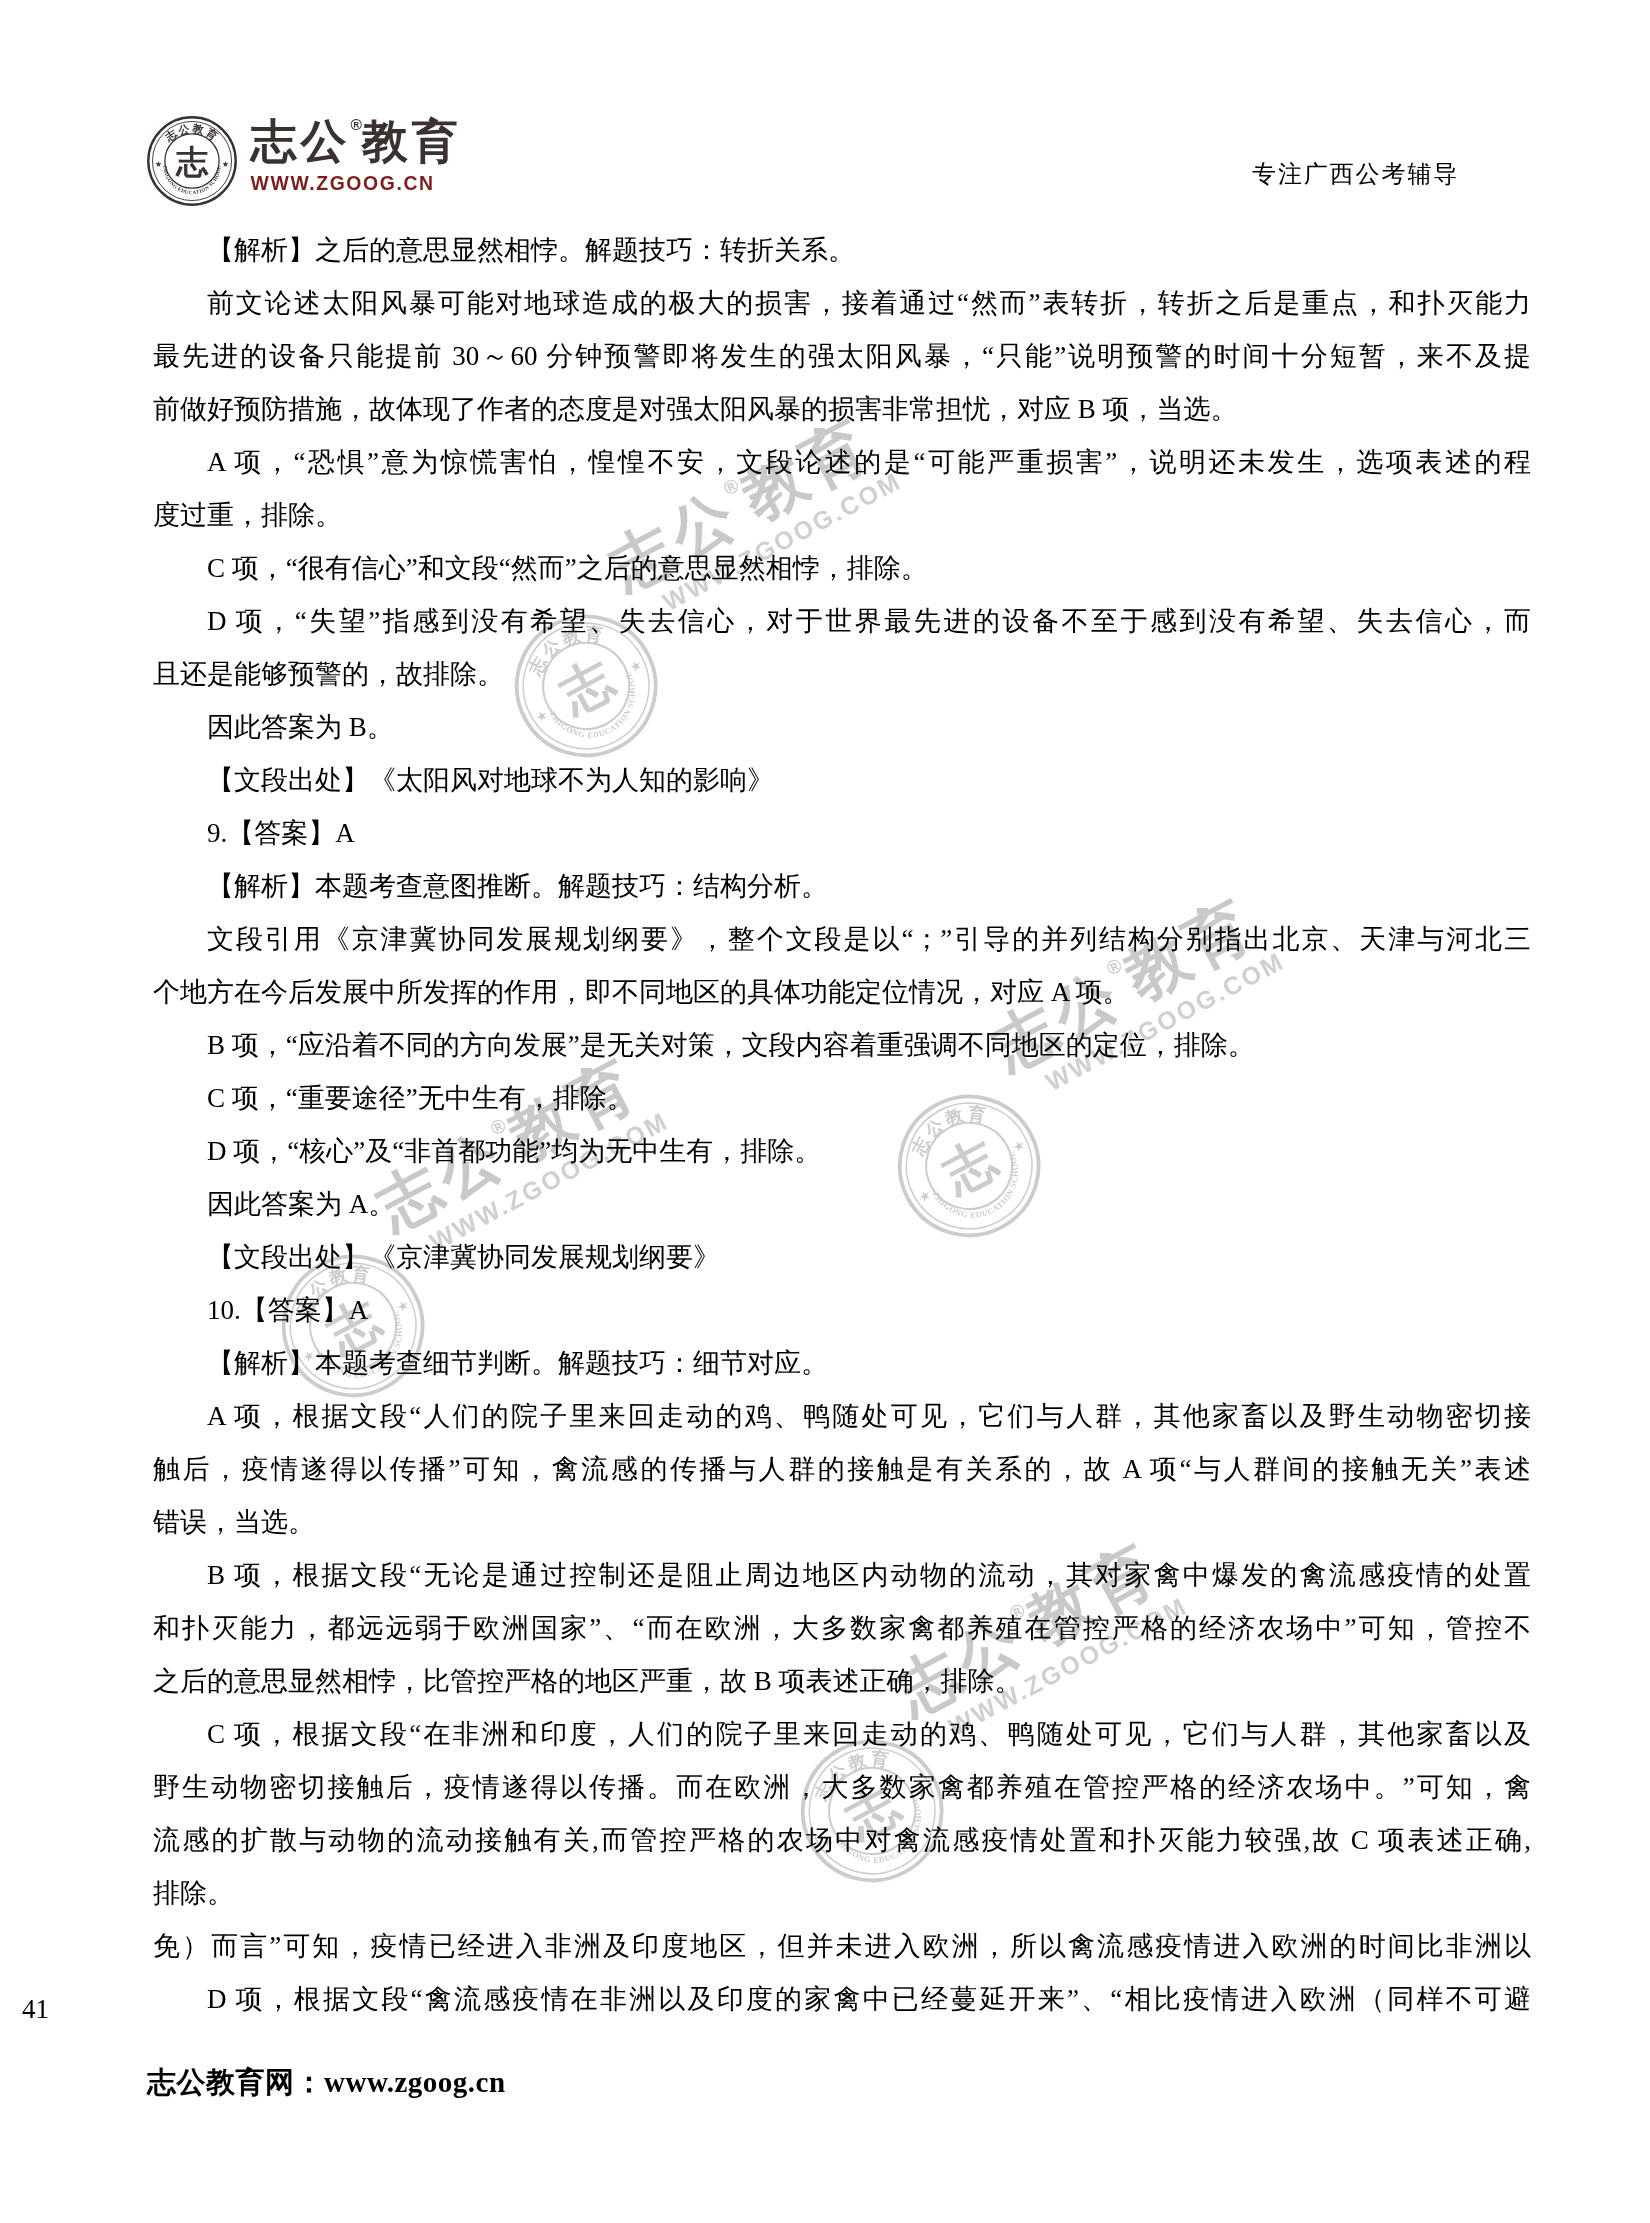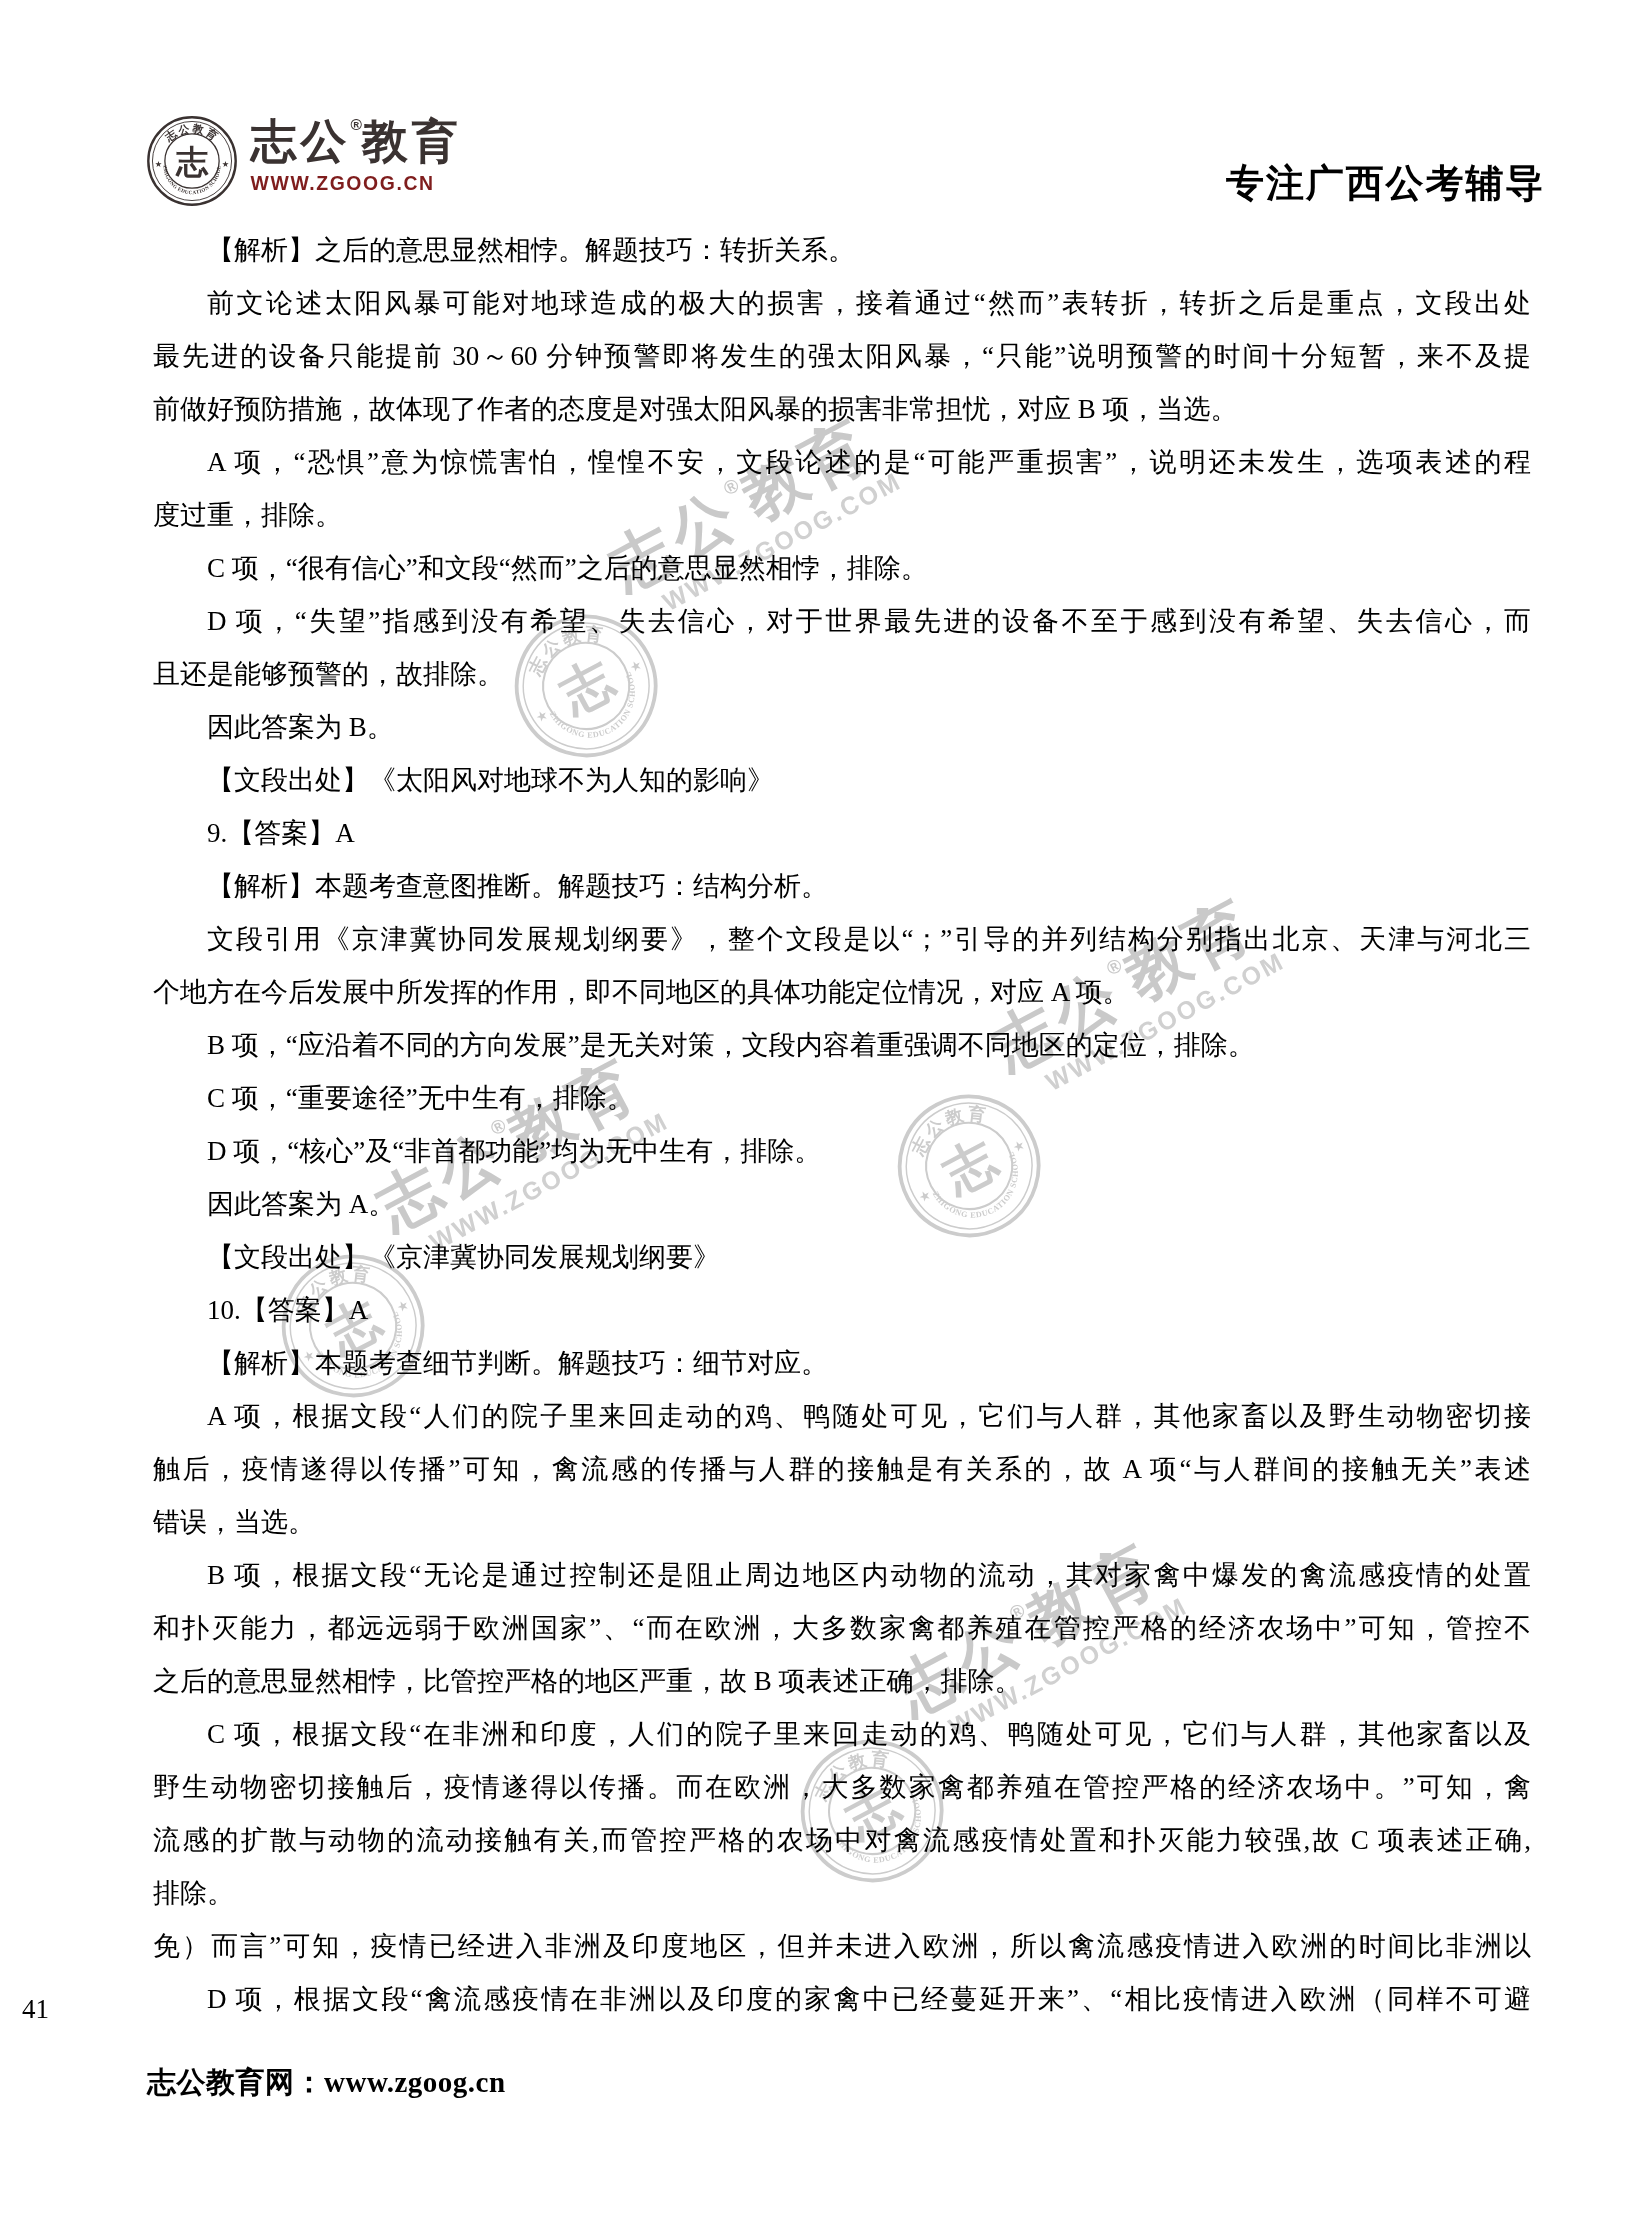--- a/index.html
+++ b/index.html
@@ -10,21 +10,21 @@
   
   .header-logo{position:absolute;left:146px;top:115px;display:flex;align-items:flex-start;z-index:2;}
   .seal{display:block;}
   .seal-dark{color:#3a3231;}
   .brand-col{margin-left:12.6px;padding-top:1.9px;}
   .brand-text{font-family:"Liberation Sans","DejaVu Sans",sans-serif;font-weight:bold;
     font-size:46px;line-height:1.02;letter-spacing:3.9px;color:#3a3231;white-space:nowrap;}
   .brand-text sup{font-size:15.5px;vertical-align:27px;letter-spacing:0;}
   .brand-url{font-family:"Liberation Sans","DejaVu Sans",sans-serif;font-weight:bold;
     font-size:19.4px;letter-spacing:1.6px;color:#7f1d1d;margin-top:6.8px;white-space:nowrap;}
-  .tagline{position:absolute;left:1226px;top:158px;width:281px;font-size:38px;font-weight:bold;
+  .tagline{position:absolute;left:1252px;top:158px;width:281px;font-size:24px;font-weight:normal;
     letter-spacing:1.9px;white-space:nowrap;z-index:2;}
   
   .content{position:absolute;left:153px;top:224px;width:1378px;z-index:1;}
   .line{height:53px;line-height:53px;font-size:27px;overflow:hidden;
     text-align:justify;white-space:normal;}
   .line.indent{text-indent:54px;}
   .line.full{text-align-last:justify;}
   .line.last{text-align-last:left;}
   
   .wm{position:absolute;display:flex;align-items:flex-start;transform:rotate(-28deg);
@@ -165,21 +165,21 @@
       </span>
     <div class="brand-col">
       <div class="brand-text"><span>志公</span><sup>®</sup><span>教育</span></div>
       <div class="brand-url">WWW.ZGOOG.CN</div>
     </div>
   </div>
   <div class="tagline">专注广西公考辅导</div>
 
   <div class="content">
       <div class="line indent last">【解析】之后的意思显然相悖。解题技巧：转折关系。</div>
-      <div class="line indent full">前文论述太阳风暴可能对地球造成的极大的损害，接着通过“然而”表转折，转折之后是重点，文段出处</div>
+      <div class="line indent full">前文论述太阳风暴可能对地球造成的极大的损害，接着通过“然而”表转折，转折之后是重点，和扑灭能力</div>
       <div class="line full">最先进的设备只能提前 30～60 分钟预警即将发生的强太阳风暴，“只能”说明预警的时间十分短暂，来不及提</div>
       <div class="line last">前做好预防措施，故体现了作者的态度是对强太阳风暴的损害非常担忧，对应 B 项，当选。</div>
       <div class="line indent full">A 项，“恐惧”意为惊慌害怕，惶惶不安，文段论述的是“可能严重损害”，说明还未发生，选项表述的程</div>
       <div class="line last">度过重，排除。</div>
       <div class="line indent last">C 项，“很有信心”和文段“然而”之后的意思显然相悖，排除。</div>
       <div class="line indent full">D 项，“失望”指感到没有希望、失去信心，对于世界最先进的设备不至于感到没有希望、失去信心，而</div>
       <div class="line last">且还是能够预警的，故排除。</div>
       <div class="line indent last">因此答案为 B。</div>
       <div class="line indent last">【文段出处】《太阳风对地球不为人知的影响》</div>
       <div class="line indent last">9.【答案】A</div>

